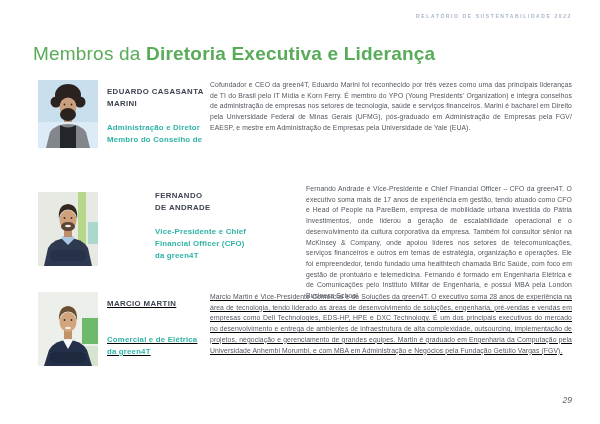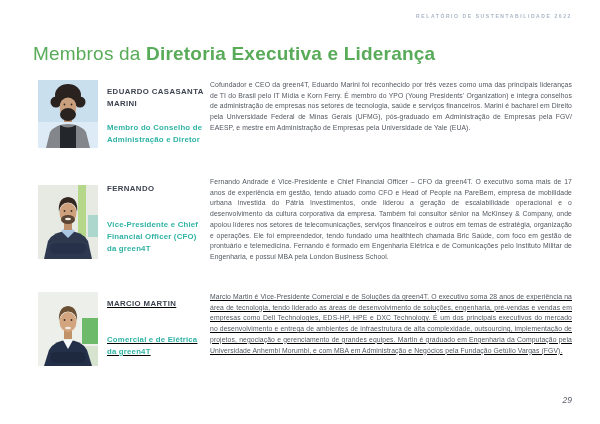--- a/index.html
+++ b/index.html
@@ -23,21 +23,21 @@
     font-size:19px; font-weight:400;
     color:#58ab58;
     letter-spacing:0.2px;
   }
   .page-title .bold { font-weight:700; }
   .profile-row {
     position:absolute; left:33px; right:28px;
     display:flex; align-items:flex-start;
   }
   #row1 { top:80px; }
-  #row2 { top:177px; }
+  #row2 { top:184px;gap:48px; }
   #row3 { top:292px;text-decoration:underline; }
   .photo {
     flex:0 0 60px; margin-left:5px;
     line-height:0;
   }
   #row2 .photo { margin-top:8px; }
   .info { flex:0 0 98px; margin-left:9px; margin-top:6px; }
   .member-name {
     font-size:7.8px; font-weight:700;
     color:#3d4350; letter-spacing:0.4px;
@@ -87,22 +87,22 @@
         <circle cx="26.5" cy="24.5" r="0.9" fill="#3a2d25"></circle>
         <circle cx="33.5" cy="24.5" r="0.9" fill="#3a2d25"></circle>
       </svg>
     </div>
     <div class="info">
       <div class="member-name">
         <div>EDUARDO CASASANTA</div>
         <div>MARINI</div>
       </div>
       <div class="member-role">
+        <div>Administração e Diretor</div>
         <div>Membro do Conselho de</div>
-        <div>Administração e Diretor</div>
       </div>
     </div>
     <p class="bio">Cofundador e CEO da green4T, Eduardo Marini foi reconhecido por três vezes como uma das principais lideranças de TI do Brasil pelo IT Mídia e Korn Ferry. É membro do YPO (Young Presidents' Organization) e integra conselhos de administração de empresas nos setores de tecnologia, saúde e serviços financeiros. Marini é bacharel em Direito pela Universidade Federal de Minas Gerais (UFMG), pós-graduado em Administração de Empresas pela FGV/ EAESP, e mestre em Administração de Empresas pela Universidade de Yale (EUA).</p>
   </div>
 
   <div class="profile-row" id="row2">
     <div class="photo">
       <svg width="60" height="74" viewBox="0 0 60 74">
         <rect width="60" height="74" fill="#e6eae3"></rect>
         <rect x="40" width="8" height="74" fill="#8cc63f" opacity="0.55"></rect>
@@ -115,20 +115,21 @@
         <path d="M21,27 Q19.5,13 30,12 Q40.5,13 39,27 Q38,18 30,17.5 Q22,18 21,27 Z" fill="#33271f"></path>
         <ellipse cx="30" cy="34.5" rx="7" ry="4.5" fill="#5a4434"></ellipse>
         <ellipse cx="30" cy="34" rx="3" ry="1.3" fill="#f3ede6"></ellipse>
         <circle cx="26.5" cy="26" r="0.9" fill="#3a2d25"></circle>
         <circle cx="33.5" cy="26" r="0.9" fill="#3a2d25"></circle>
       </svg>
     </div>
     <div class="info">
       <div class="member-name">
         <div>FERNANDO</div>
+        <div>DE ANDRADE</div>
       </div>
       <div class="member-role">
         <div>Vice-Presidente e Chief</div>
         <div class="italic">Financial Officer (CFO)</div>
         <div>da green4T</div>
       </div>
     </div>
     <p class="bio">Fernando Andrade é Vice-Presidente e Chief Financial Officer – CFO da green4T. O executivo soma mais de 17 anos de experiência em gestão, tendo atuado como CFO e Head of People na PareBem, empresa de mobilidade urbana investida do Pátria Investimentos, onde liderou a geração de escalabilidade operacional e o desenvolvimento da cultura corporativa da empresa. Também foi consultor sênior na McKinsey &amp; Company, onde apoiou líderes nos setores de telecomunicações, serviços financeiros e outros em temas de estratégia, organização e operações. Ele foi empreendedor, tendo fundado uma healthtech chamada Bric Saúde, com foco em gestão de prontuário e telemedicina. Fernando é formado em Engenharia Elétrica e de Comunicações pelo Instituto Militar de Engenharia, e possui MBA pela London Business School.</p>
   </div>
 

